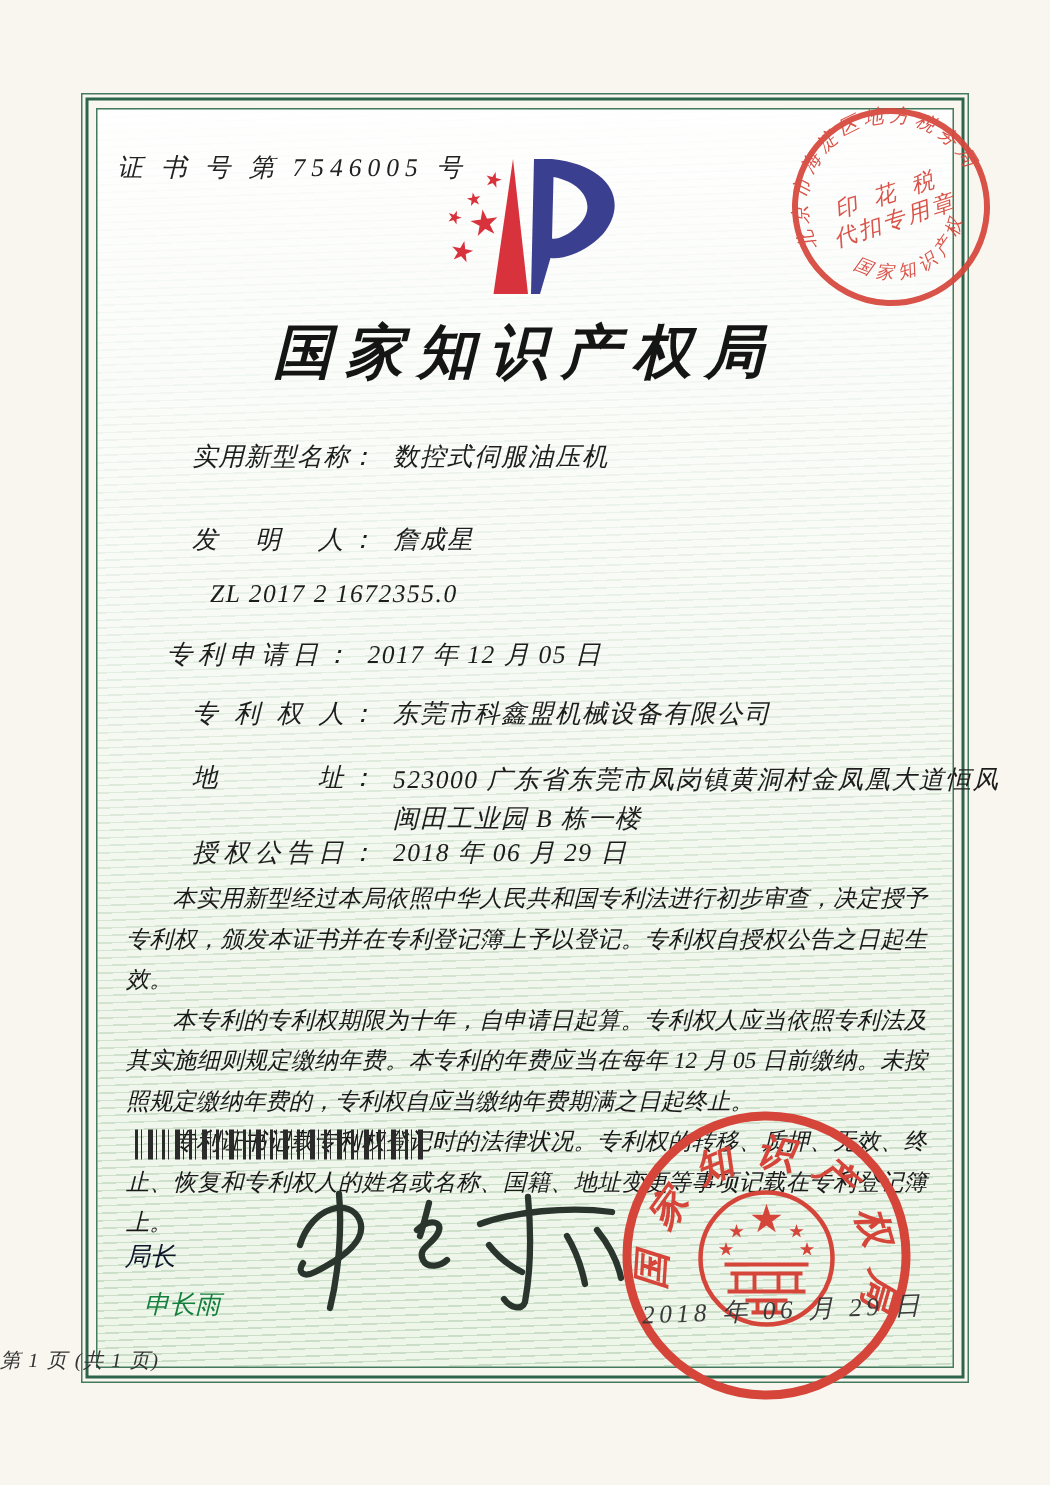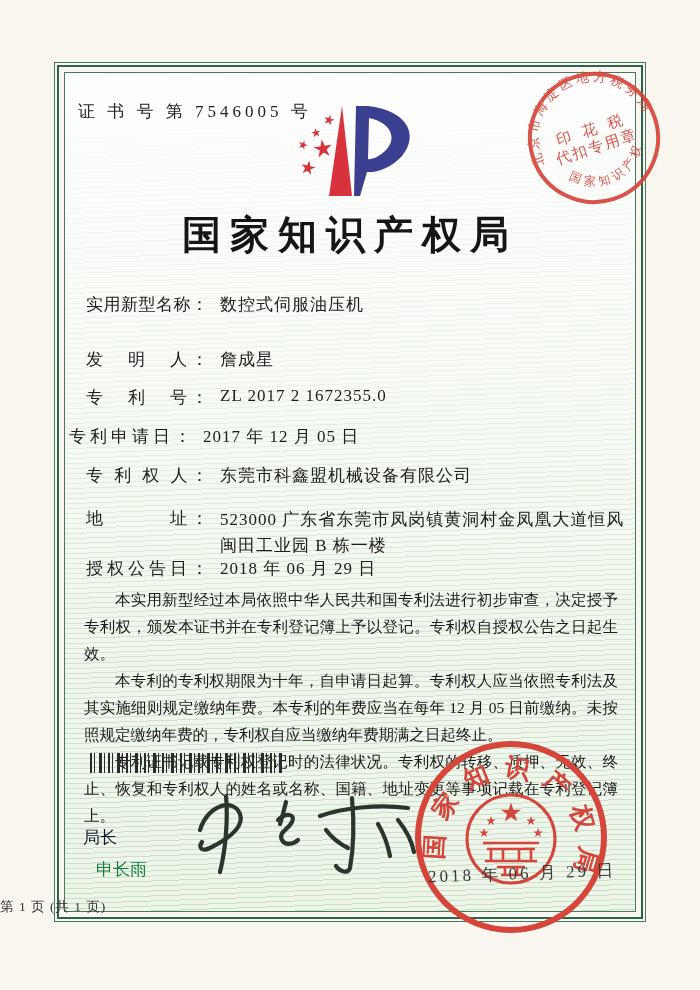--- a/index.html
+++ b/index.html
@@ -1,20 +1,20 @@
 <!DOCTYPE html>
 <html><head>
 <meta charset="utf-8">
 <style>
   * { margin:0; padding:0; box-sizing:border-box; }
   html,body { width:700px; }
   body { font-family:"Liberation Serif","DejaVu Serif",serif; }
   .page {
     position:relative; width:700px; height:990px;
-    background:#f8f6ee; overflow:hidden;
+    background:#f8f6ee; overflow:hidden;font-style:italic;
   }
   
   .frame-outer {
     position:absolute; left:54px; top:62px; width:592px; height:860px;
     border:1px solid #447a5e;
   }
   .frame-mid { position:absolute; inset:2px; border:2px solid #2d654c; }
   .frame-inner {
     position:absolute; inset:5px; border:1px solid #447a5e;
     background-color:#eef5e9;
@@ -26,21 +26,21 @@
   .cert-no {
     position:absolute; left:78px; top:100px;
     font-size:17px; letter-spacing:4px; color:#222;
   }
   .logo { position:absolute; left:272px; top:100px; width:150px; height:102px; }
   .title {
     position:absolute; left:0; top:208px; width:700px; text-align:center;
     font-size:39px; font-weight:bold; letter-spacing:9px; color:#151515;
   }
   
-  .field { position:absolute; display:flex; font-size:17px; color:#1d1d1d; }
+  .field { position:absolute; display:flex; font-size:17px; color:#1d1d1d;margin-left:42px; }
   .flabel { width:122px; flex:none; text-align:justify; text-align-last:justify; }
   .fvalue { margin-left:12px; letter-spacing:1px; }
   .fvalue.wrap { width:408px; line-height:26px; }
   .f-name  { left:86px; top:293px; }
   .f-inv   { left:86px; top:348px;justify-content:space-between; }
   .f-pat   { left:86px; top:386px; }
   .f-app   { left:69px; top:425px; }
   .f-own   { left:86px; top:464px; }
   .f-addr  { left:86px; top:507px; }
   .f-grtd  { left:86px; top:557px; }
@@ -113,21 +113,20 @@
 
   <div class="field f-name">
     <span class="flabel">实用新型名称：</span>
     <span class="fvalue">数控式伺服油压机</span>
   </div>
   <div class="field f-inv">
     <span class="flabel">发　明　人：</span>
     <span class="fvalue">詹成星</span>
   </div>
   <div class="field f-pat">
-    <span class="flabel">专　利　号：</span>
     <span class="fvalue">ZL 2017 2 1672355.0</span>
   </div>
   <div class="field f-app">
     <span class="flabel">专利申请日：</span>
     <span class="fvalue">2017 年 12 月 05 日</span>
   </div>
   <div class="field f-own">
     <span class="flabel">专 利 权 人：</span>
     <span class="fvalue">东莞市科鑫盟机械设备有限公司</span>
   </div>

